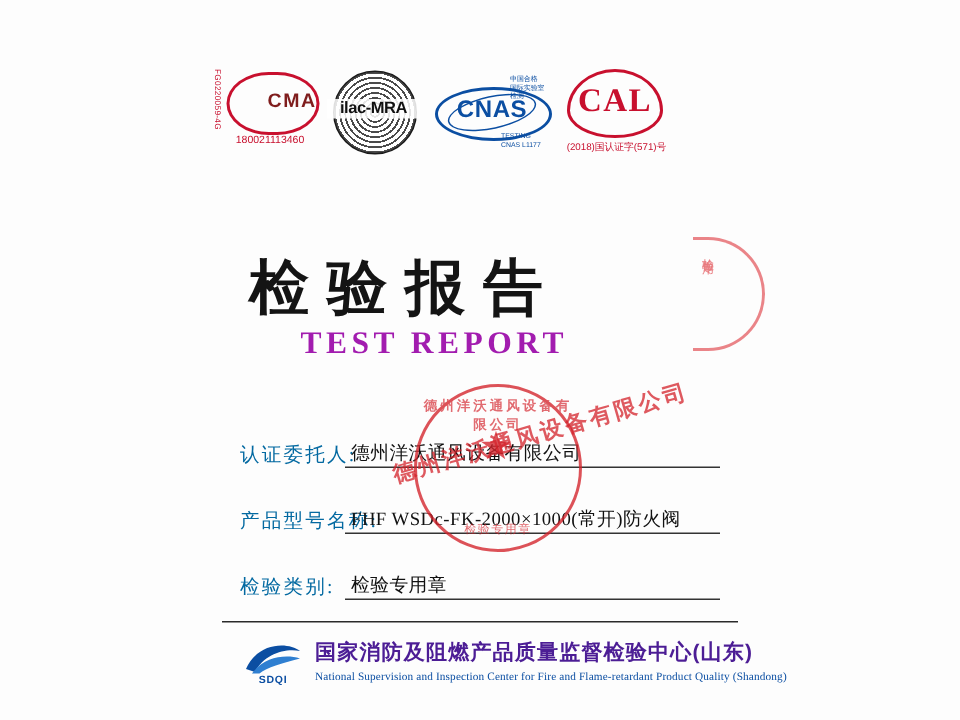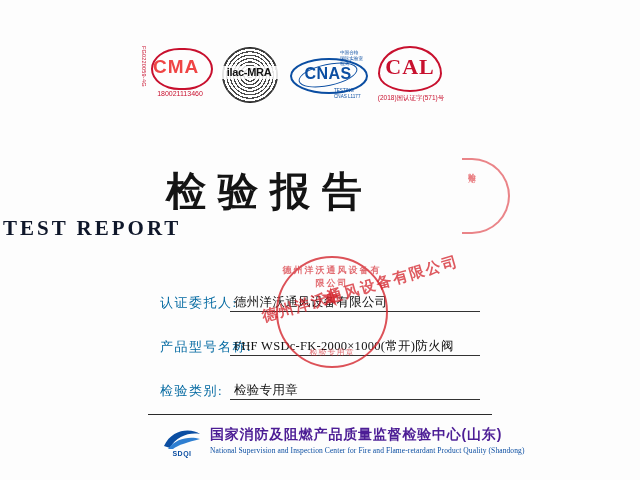--- a/index.html
+++ b/index.html
@@ -69,26 +69,26 @@
     letter-spacing: 0.2px;
     line-height: 11px;
     white-space: nowrap;
   }
   .cma-mark {
     position: absolute;
     left: 13px; top: 4px;
     width: 58px; height: 38px;
     border: 2.5px solid #c8102e;
     border-radius: 50% / 55%;
-    color: #ef4444;
-    font-family: "Liberation Sans", sans-serif;
-    font-weight: bold;
-    font-size: 19px;
+    color: #7f1d1d;
+    font-family: "Liberation Sans", sans-serif;
+    font-weight: bold;
+    font-size: 13px;
     line-height: 34px;
-    text-align: left;
+    text-align: right;
     letter-spacing: 1px;
   }
   .cma-num {
     position: absolute;
     left: 8px; top: 46px;
     width: 68px;
     color: #c8102e;
     font-family: "Liberation Sans", sans-serif;
     font-size: 7px;
     text-align: center;
@@ -206,27 +206,27 @@
     font-weight: bold;
     font-size: 40px;
     letter-spacing: 12px;
     text-indent: 12px;
     color: #141414;
   }
   .title-en {
     position: absolute;
     left: 0; top: 216px;
     width: 576px;
-    text-align: left;
+    text-align: center;
     font-family: "Liberation Serif", serif;
     font-weight: bold;
     font-size: 21px;
     letter-spacing: 3px;
     text-indent: 3px;
-    color: #0f172a;
+    color: #a21caf;
   }
 
   
   .fields {
     position: absolute;
     left: 160px;
     top: 292px;
     width: 320px;
   }
   .field-row {

